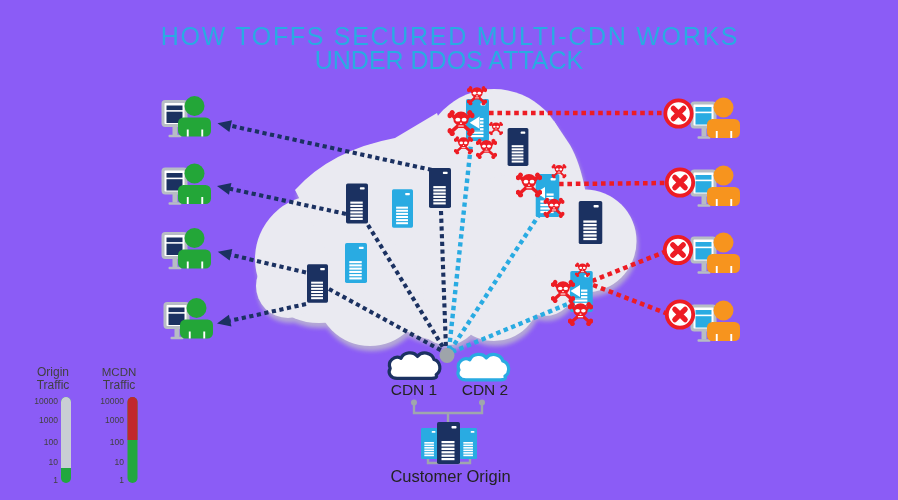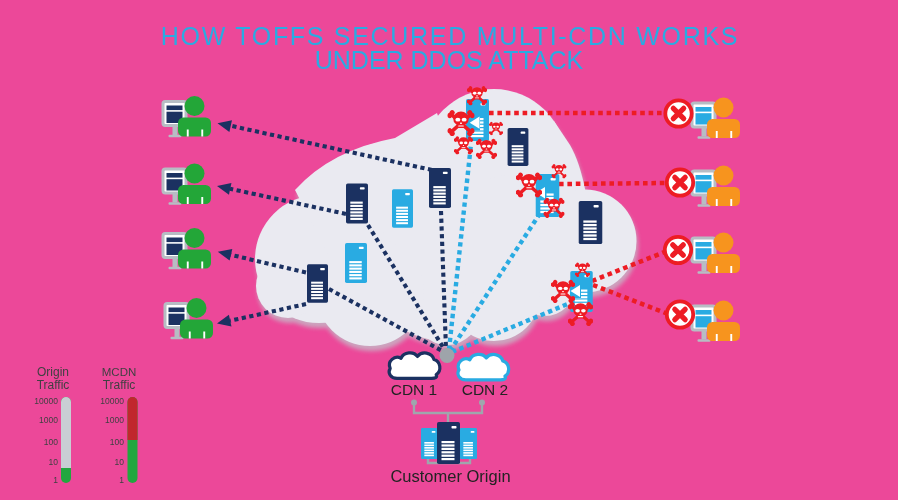--- a/index.html
+++ b/index.html
@@ -1,16 +1,16 @@
 <!DOCTYPE html>
 <html><head>
 <meta charset="utf-8">
 <style>
 html,body{margin:0;padding:0;background:#fff;}
-#stage{width:898px;height:500px;position:relative;overflow:hidden;background:#ec4899;}
+#stage{width:898px;height:500px;position:relative;overflow:hidden;background:#8b5cf6;}
 text{font-family:"Liberation Sans",sans-serif;}
 </style>
 </head>
 <body>
 <div id="stage">
 <svg width="898" height="500" viewBox="0 0 898 500">
 <defs>
 <symbol id="srv" viewBox="0 0 23 42">
   <rect x="0" y="0" width="23" height="42" rx="1.8" fill="currentColor"></rect>
   <rect x="14.5" y="4" width="5" height="2.4" rx="0.7" fill="#fff"></rect>

